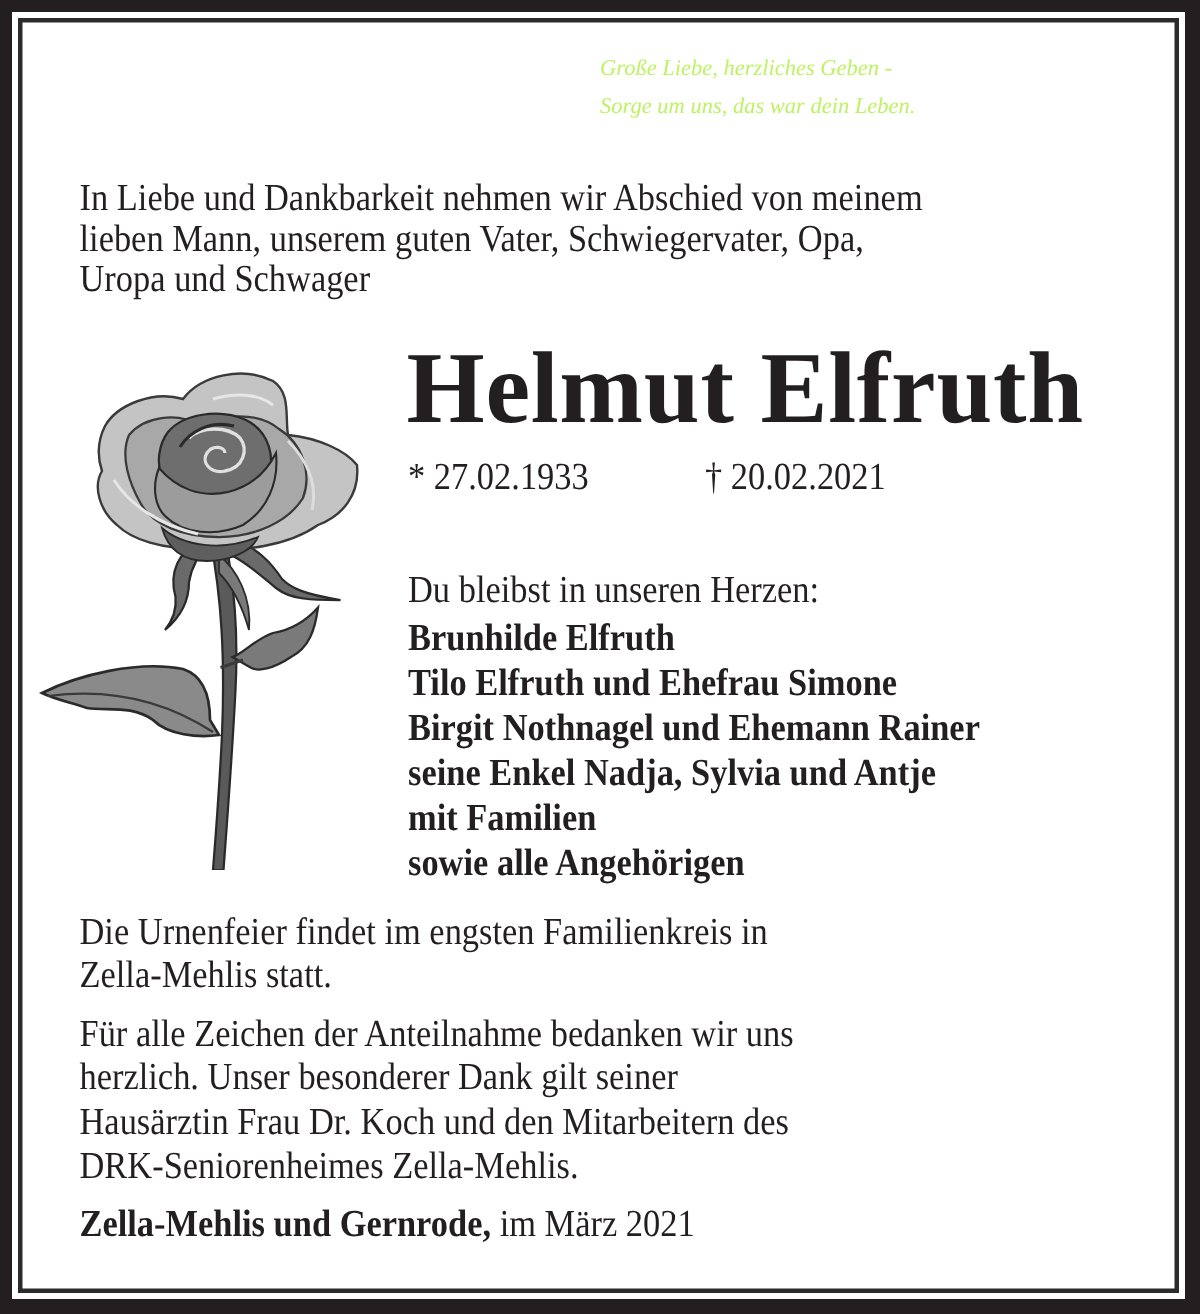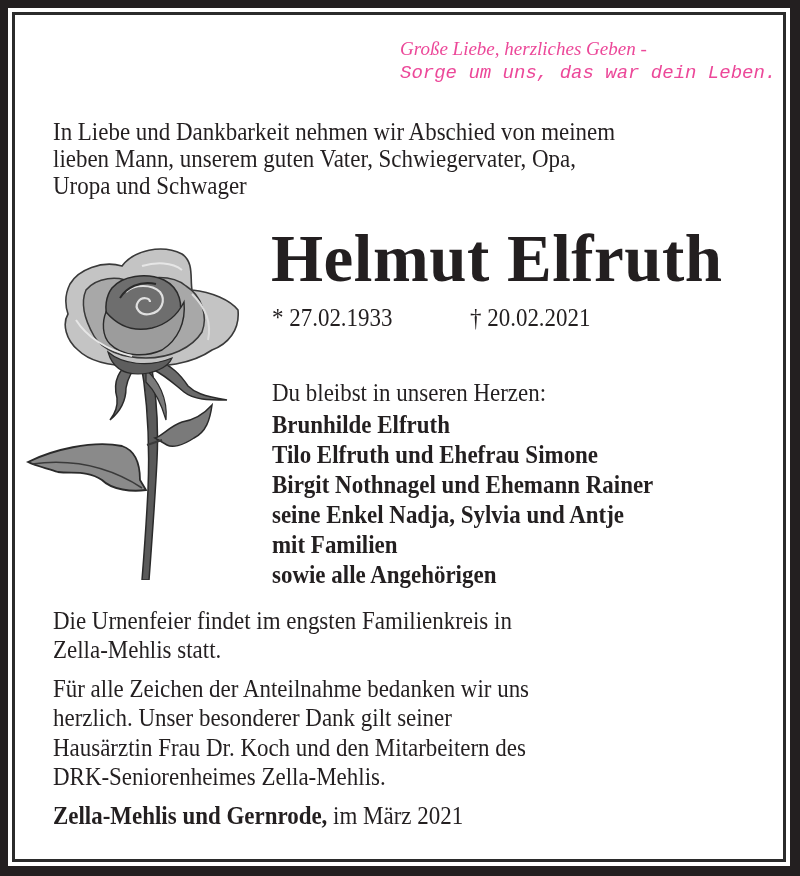--- a/index.html
+++ b/index.html
@@ -12,35 +12,35 @@
   .frame {
     position:absolute; left:8px; top:8px; width:782px; height:858px;
     background:#ffffff;
   }
   .inner {
     position:absolute; left:4px; top:4px; right:4px; bottom:4px;
     border:3px solid #2b2b2b;
     background:#ffffff;
   }
   .txt { position:absolute; white-space:nowrap; transform-origin:0 0; line-height:1; }
-  .motto { font-style:italic; font-size:19px; color:#ec4899; }
+  .motto { font-style:italic; font-size:15px; color:#bef264; }
   .body25 { font-size:25.5px; transform:scaleX(0.9); }
   .bold { font-weight:bold; }
   .name { font-size:68px; font-weight:bold; transform:scaleX(0.985); letter-spacing:0.5px; }
   .rose { position:absolute; left:22px; top:240px; width:230px; height:340px; }
 </style>
 </head>
 <body>
 
 <div class="frame">
   <div class="inner"></div>
 </div>
 
 <div class="txt motto" style="left:400px; top:39px;">Große Liebe, herzliches Geben -</div>
-<div class="txt motto" style="left:400px; top:64px;font-family:Liberation Mono, monospace;">Sorge um uns, das war dein Leben.</div>
+<div class="txt motto" style="left:400px; top:64px;">Sorge um uns, das war dein Leben.</div>
 
 <div class="txt body25" style="left:53px; top:119px;">In Liebe und Dankbarkeit nehmen wir Abschied von meinem</div>
 <div class="txt body25" style="left:53px; top:146px;">lieben Mann, unserem guten Vater, Schwiegervater, Opa,</div>
 <div class="txt body25" style="left:53px; top:173px;">Uropa und Schwager</div>
 
 <div class="txt name" style="left:271px; top:224px;">Helmut Elfruth</div>
 
 <div class="txt body25" style="left:272px; top:305px;">* 27.02.1933</div>
 <div class="txt body25" style="left:470px; top:305px;">† 20.02.2021</div>
 

